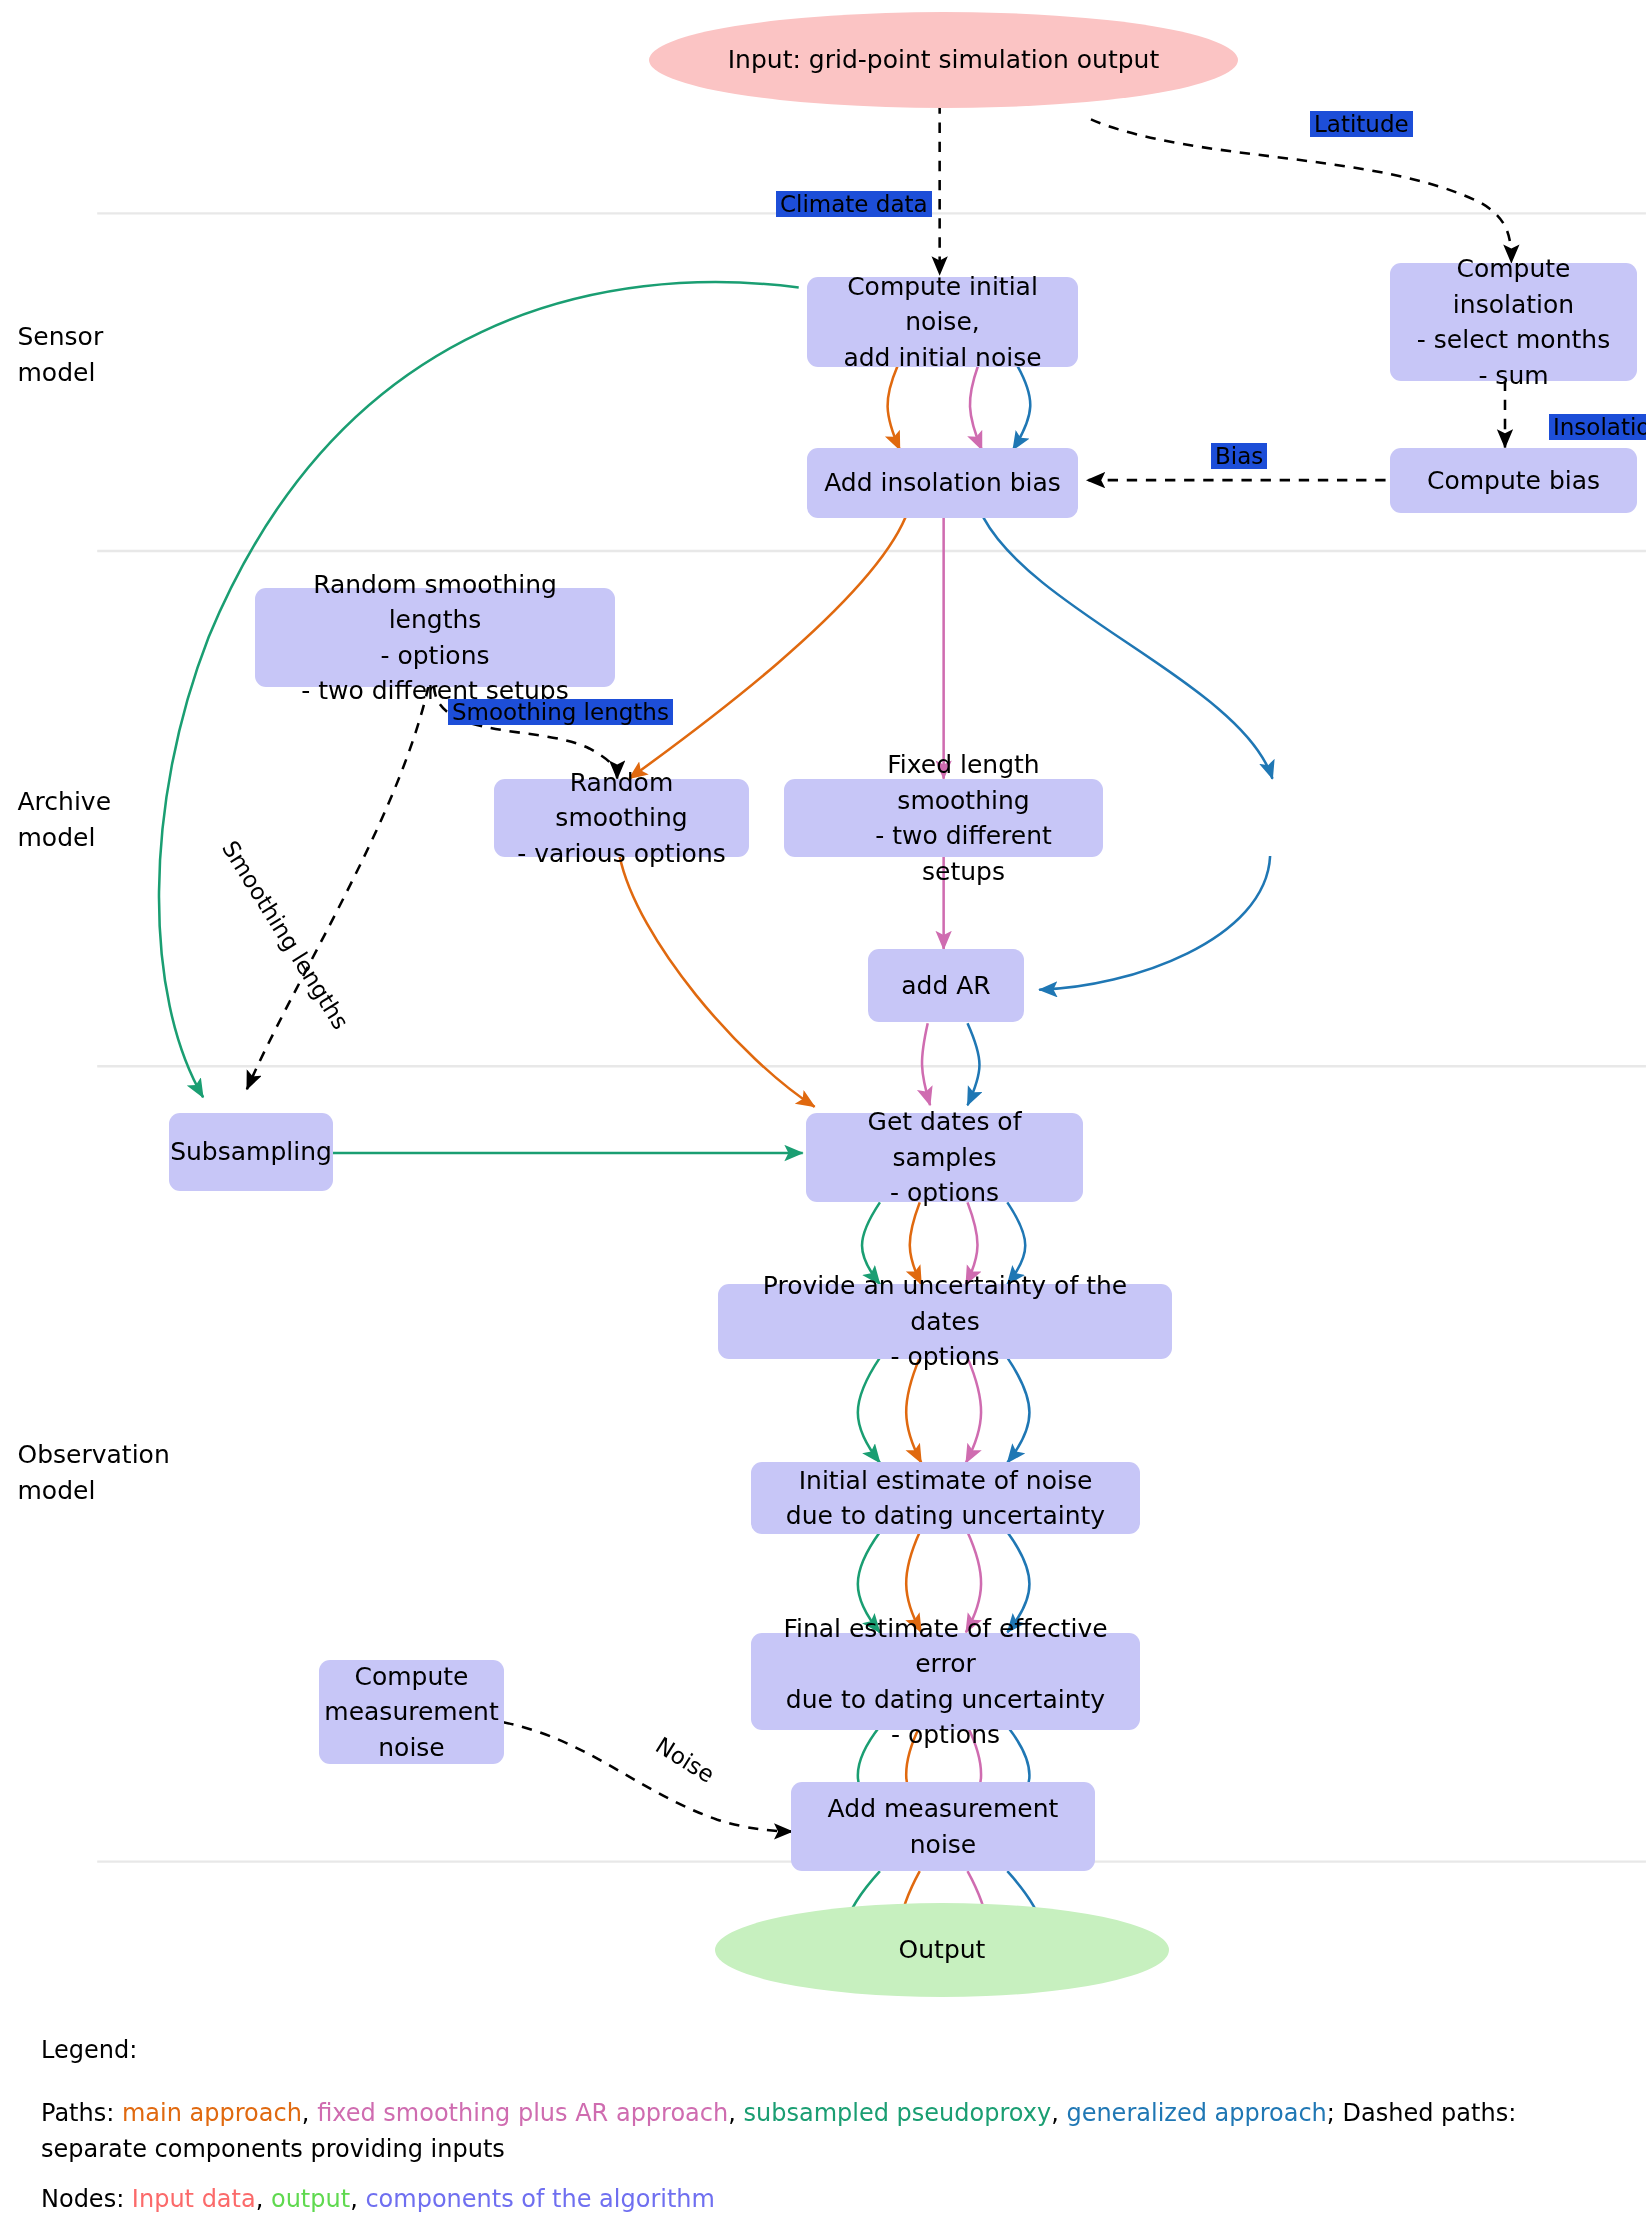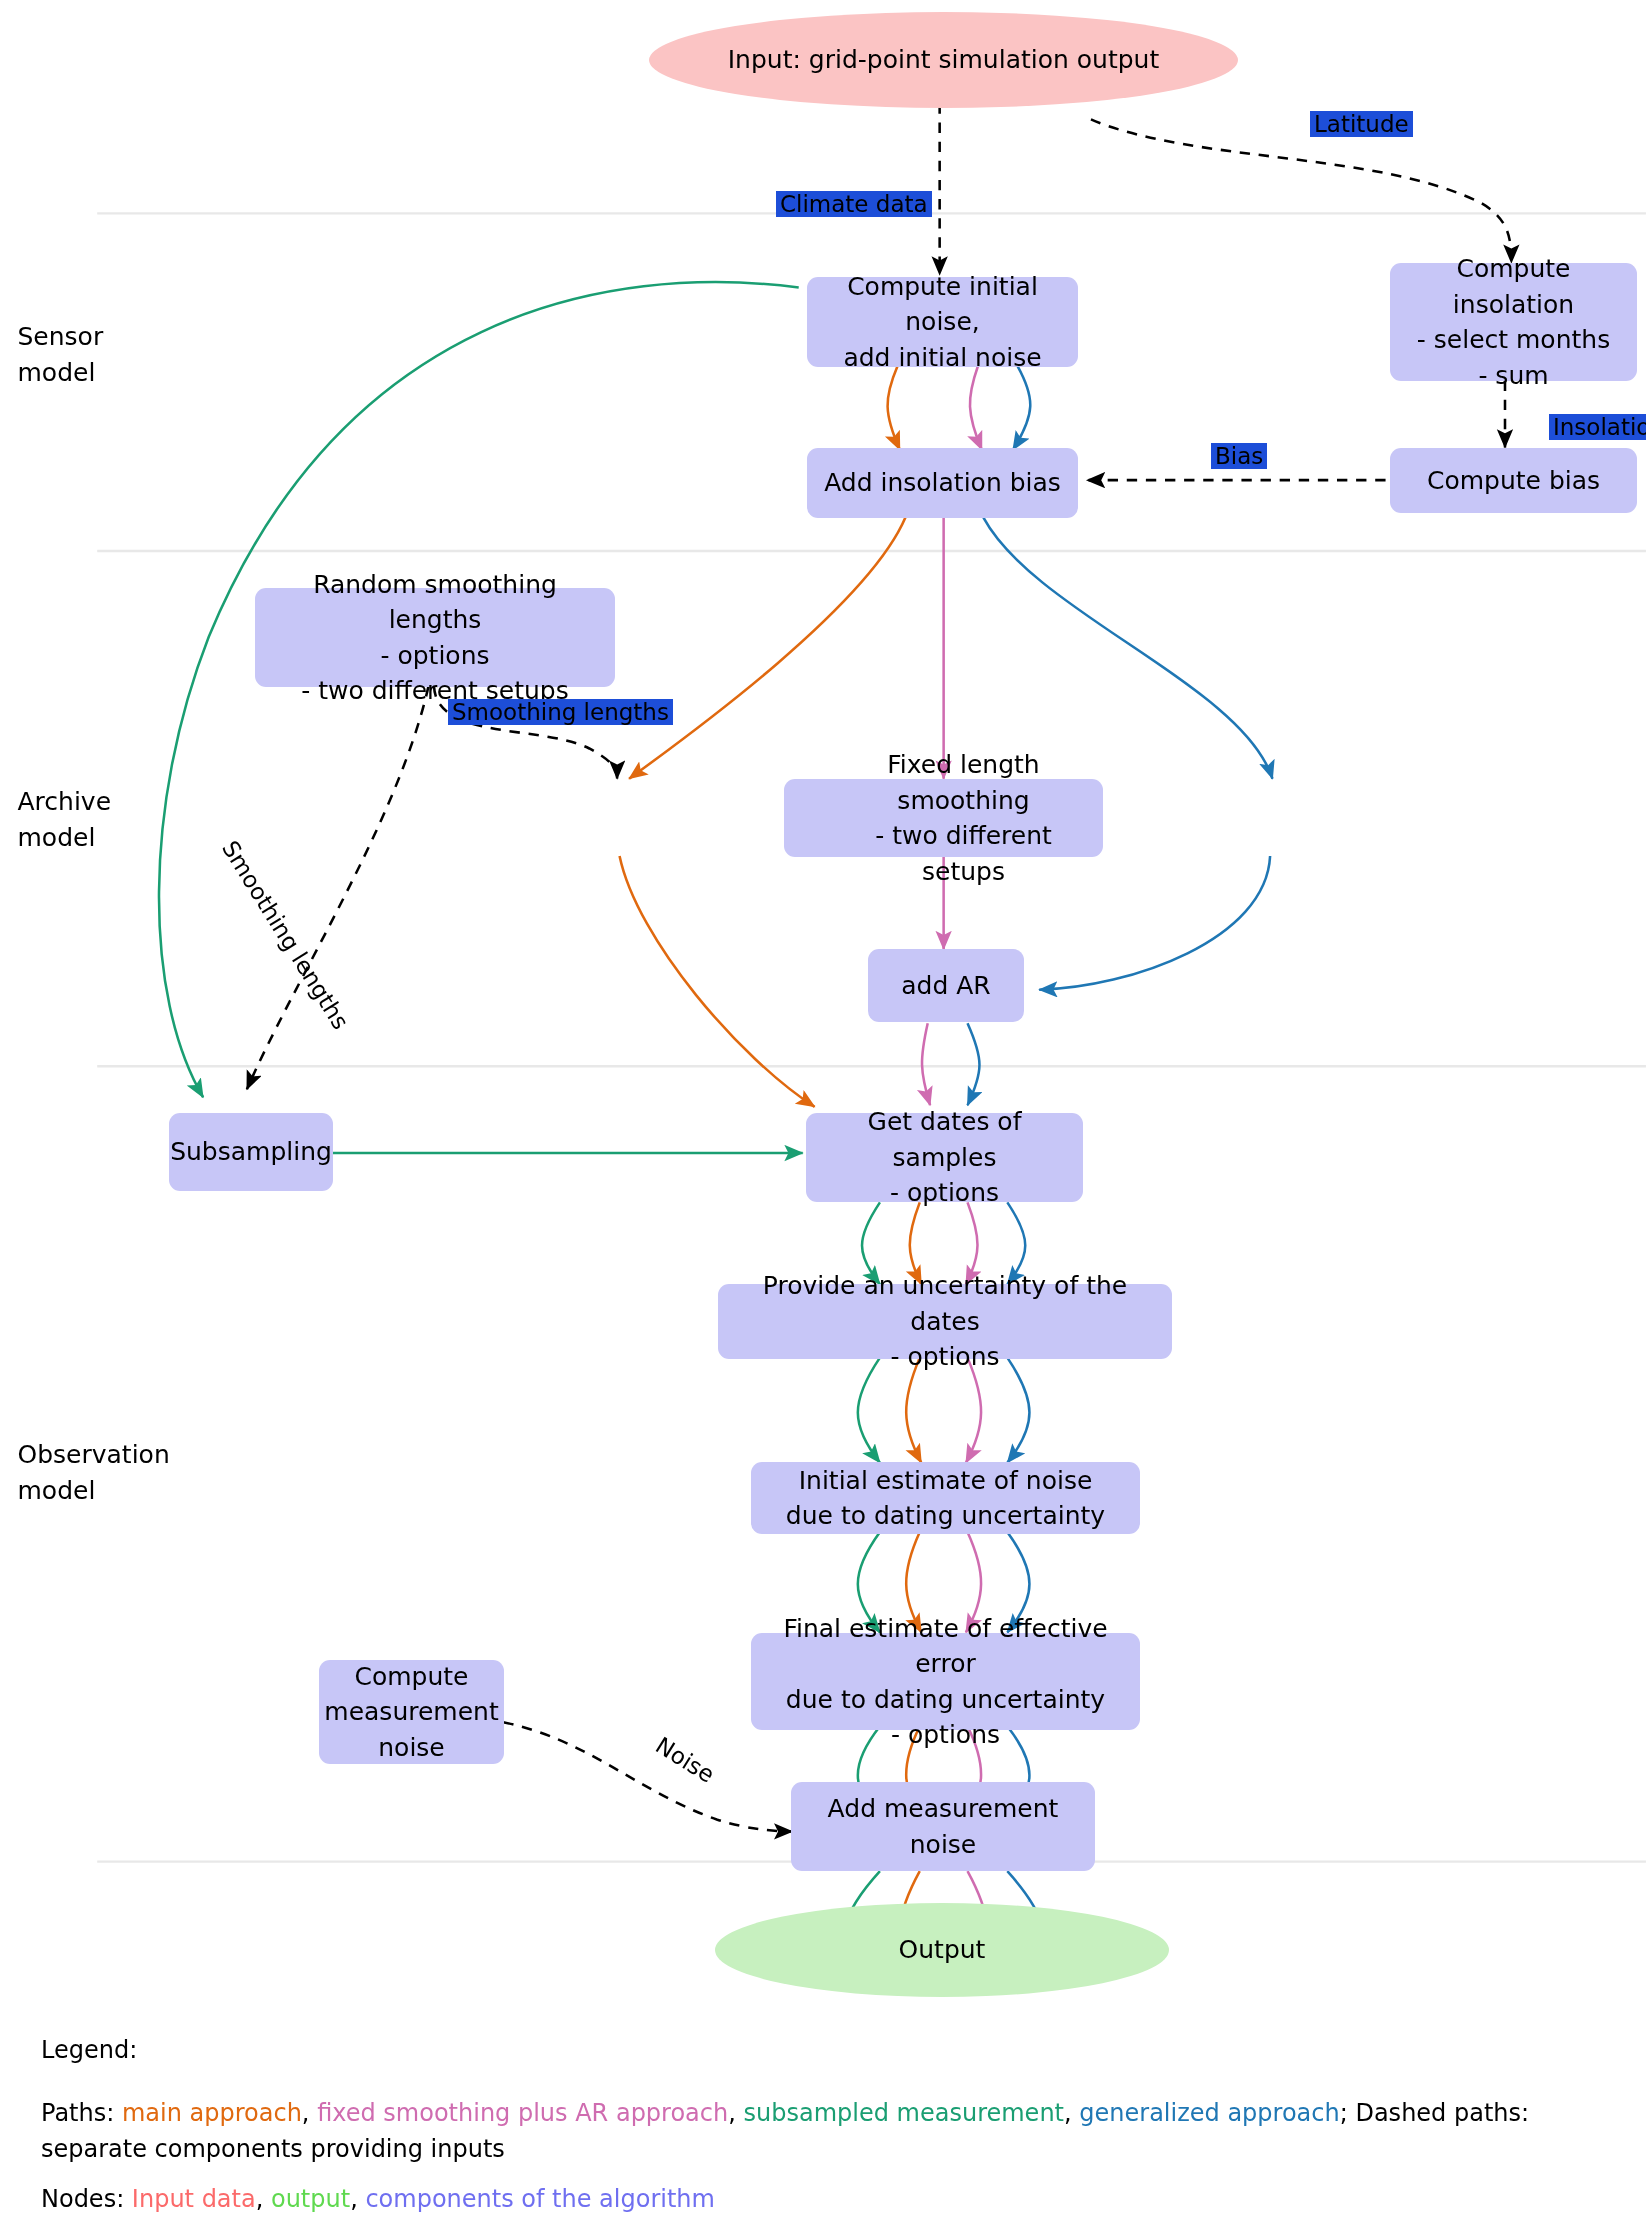--- a/index.html
+++ b/index.html
@@ -152,20 +152,24 @@
   <div class="node" style="left:807px;top:448px;width:271px;height:70px;">
     <span>Add insolation bias</span>
   </div>
 
   <div class="node" style="left:255px;top:588px;width:360px;height:99px;">
     <span style="white-space:pre-line;">Random smoothing lengths
 - options
 - two different setups</span>
   </div>
 
+  <div class="node" style="left:494px;top:779px;width:255px;height:78px;">
+    <span style="white-space:pre-line;">Random smoothing
+- various options</span>
+  </div>
 
   <div class="node" style="left:784px;top:779px;width:319px;height:78px;">
     <span style="white-space:pre-line;margin-left:40px;">Fixed length smoothing
 - two different setups</span>
   </div>
 
 
   <div class="node" style="left:868px;top:949px;width:156px;height:73px;">
     <span>add AR</span>
   </div>
@@ -229,21 +233,21 @@
   <div class="edgelabel rot" style="left:239px;top:836px;transform:rotate(58deg);transform-origin:left top;">Smoothing lengths</div>
 
   <div class="edgelabel rot" style="left:665px;top:1732px;transform:rotate(32deg);transform-origin:left top;">Noise</div>
 
   <div class="legend" style="top:2032px;width:1561px;">
     <div class="ln">
       <span>Legend:</span>
     </div>
     <div style="height:27px;"></div>
     <div class="ln" style="max-width:1545px;">
-      <span>Paths: </span><span class="cmain">main approach</span><span>, </span><span class="cfixed">fixed smoothing plus AR approach</span><span>, </span><span class="csub">subsampled measurement</span><span>, </span><span class="cgen">generalized approach</span><span>; Dashed paths:  separate components providing inputs</span>
+      <span>Paths: </span><span class="cmain">main approach</span><span>, </span><span class="cfixed">fixed smoothing plus AR approach</span><span>, </span><span class="csub">subsampled pseudoproxy</span><span>, </span><span class="cgen">generalized approach</span><span>; Dashed paths:  separate components providing inputs</span>
     </div>
     <div style="height:14.3px;"></div>
     <div class="ln">
       <span>Nodes: </span><span class="cinput">Input data</span><span>, </span><span class="coutput">output</span><span>, </span><span class="ccomp">components of the algorithm</span>
     </div>
   </div>
 
 </div>
 
 

